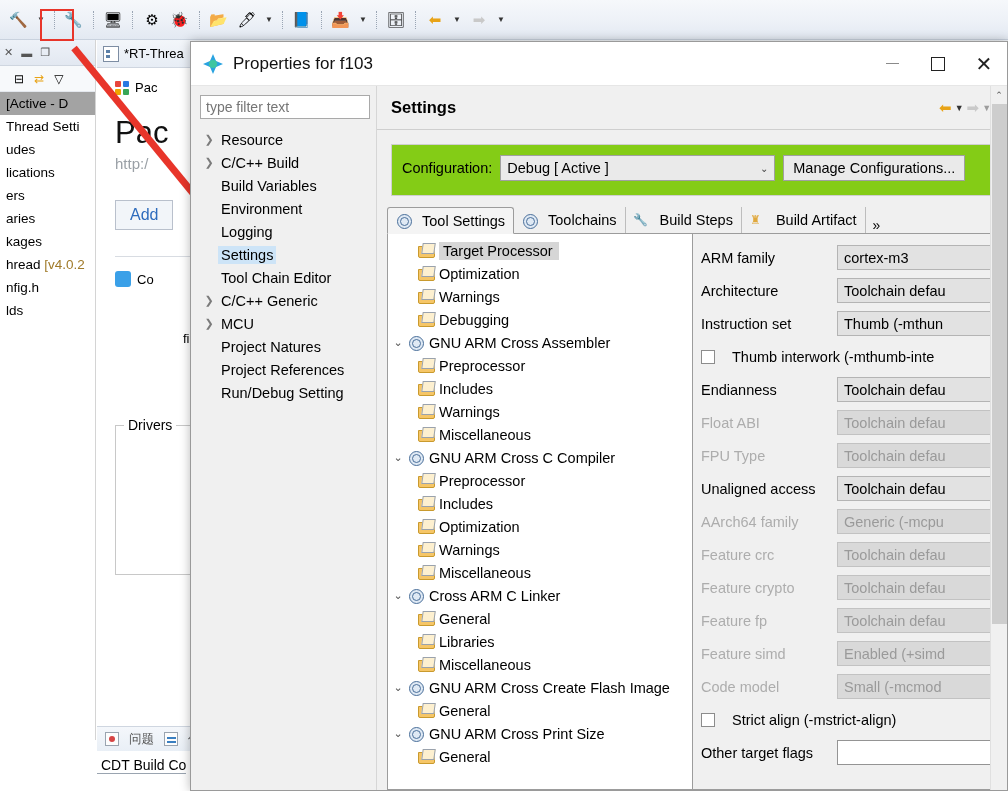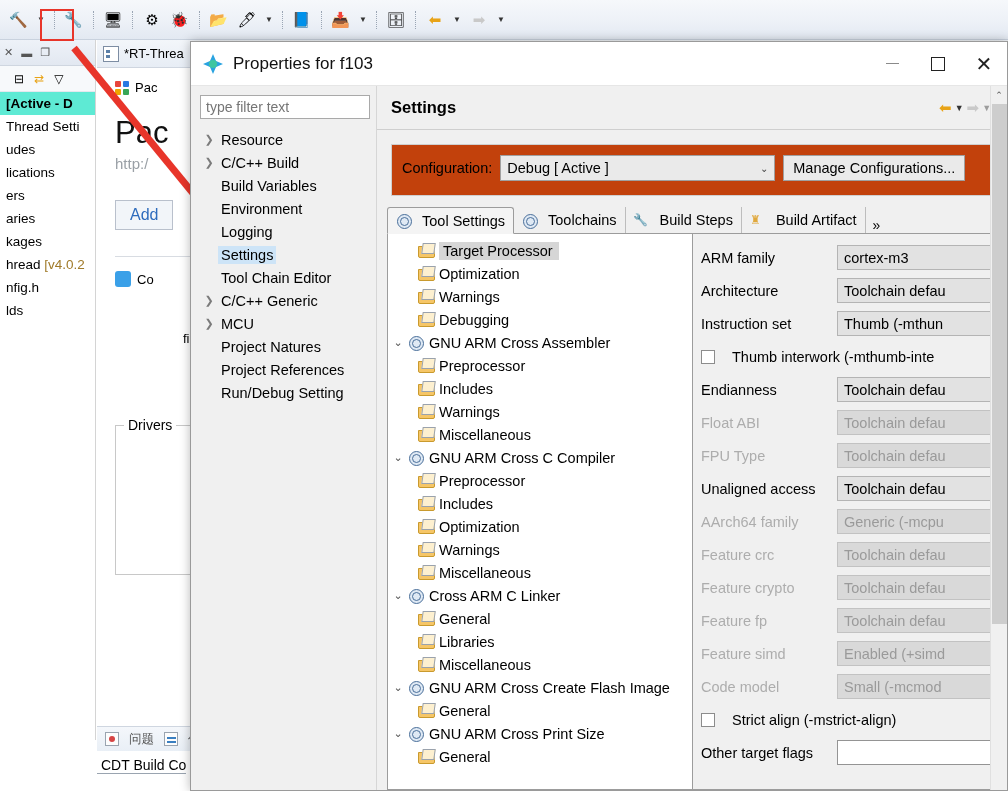--- a/index.html
+++ b/index.html
@@ -47,21 +47,21 @@
   }
   .left-toolrow {
     height: 26px; display: flex; align-items: center; gap: 10px;
     padding-left: 14px; background: #f7f9fb; border-bottom: 1px solid #e4e8ee;
     font-size: 12px;
   }
   .tree-line {
     height: 23px; line-height: 23px; padding-left: 6px;
     white-space: nowrap; font-size: 13.5px; overflow: hidden;
   }
-  .tree-line.sel { background: #5eead4; font-weight: bold; }
+  .tree-line.sel { background: #a3a3a3; font-weight: normal; }
   .tree-ver { color: #a07a28; }
 
   
   .editor-area {
     position: absolute; left: 97px; top: 40px; width: 911px; height: 700px;
     background: #ffffff;
   }
   .ed-tabrow {
     height: 28px; background: linear-gradient(to bottom,#f3f6fa,#e7edf5);
     border-bottom: 1px solid #cfd6e0; display: flex; align-items: center;
@@ -166,21 +166,21 @@
     padding: 0 4px 0 14px; border-bottom: 1px solid #cfcfcf; flex: 0 0 auto; }
   .content-title { font-size: 16.5px; font-weight: bold; }
   .head-navs { margin-left: auto; display: flex; align-items: center; gap: 3px; }
   .arw { font-size: 15px; line-height: 1; }
   .arw.back { color: #e8a317; }
   .arw.fwd { color: #c9c9c9; }
   .caret { font-size: 9px; color: #333; }
   .caret.dim { color: #9d9d9d; }
 
   .cfg-box { margin: 14px 14px 0 14px; border: 1px solid #cfcfcf;
-    background: #c2410c; padding: 10px 10px 14px 10px; flex: 0 0 auto; }
+    background: #84cc16; padding: 10px 10px 14px 10px; flex: 0 0 auto; }
   .cfg-row { display: flex; align-items: center; gap: 8px; }
   .cfg-label { font-size: 14.5px; }
   .cfg-select {
     width: 275px; height: 26px; border: 1px solid #a0a0a0; background: #eaeaea;
     display: flex; align-items: center; padding: 0 6px; font-size: 14.5px;
   }
   .cfg-select .v { flex: 1 1 auto; }
   .cfg-select .c { font-size: 10px; color: #444; }
   .cfg-btn { height: 26px; border: 1px solid #a0a0a0; background: #eaeaea;
     display: flex; align-items: center; padding: 0 9px; font-size: 14.5px; }

